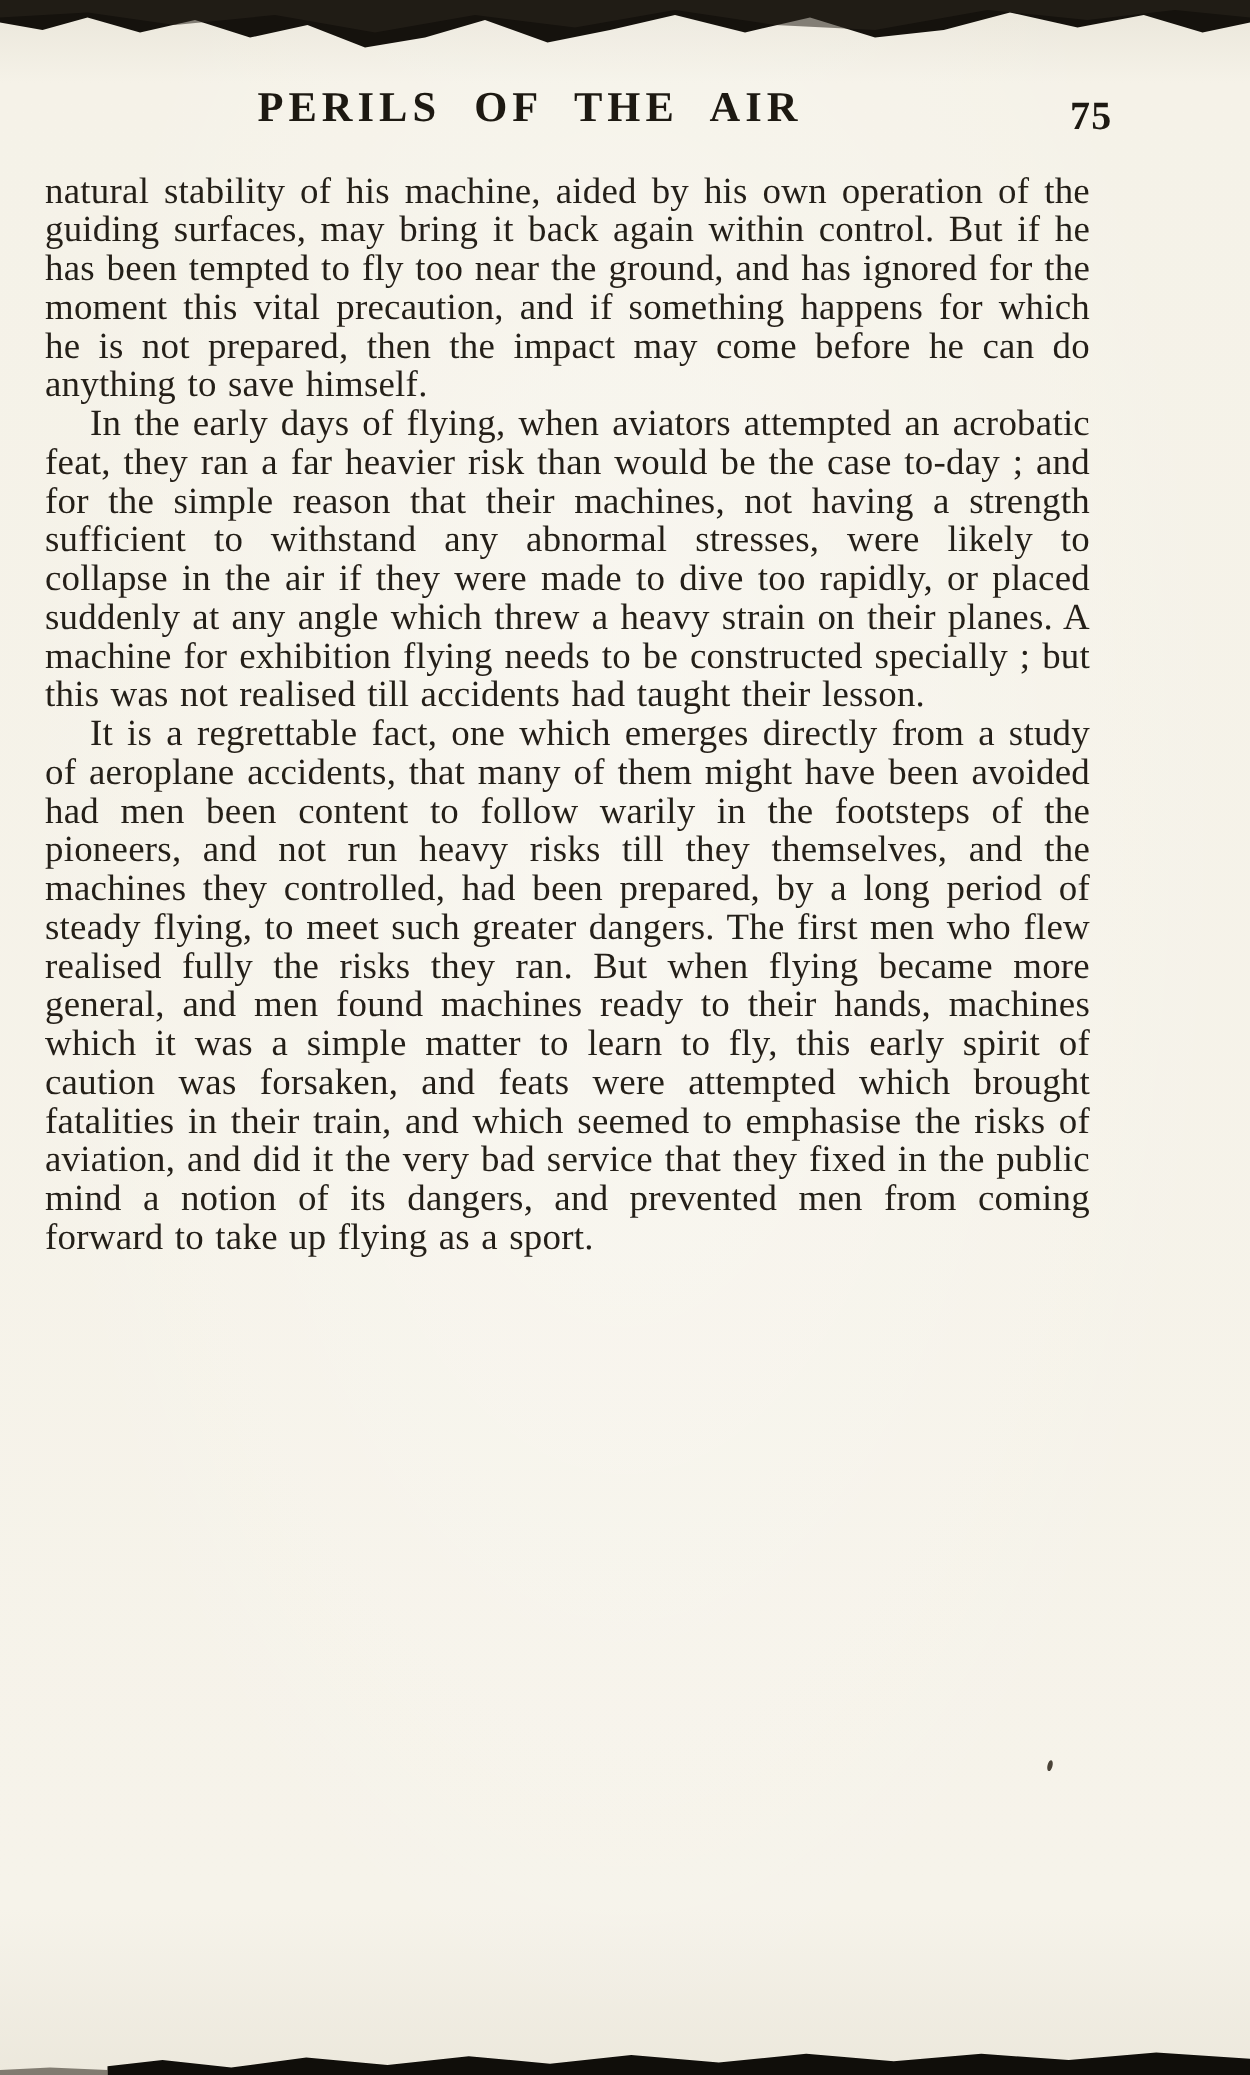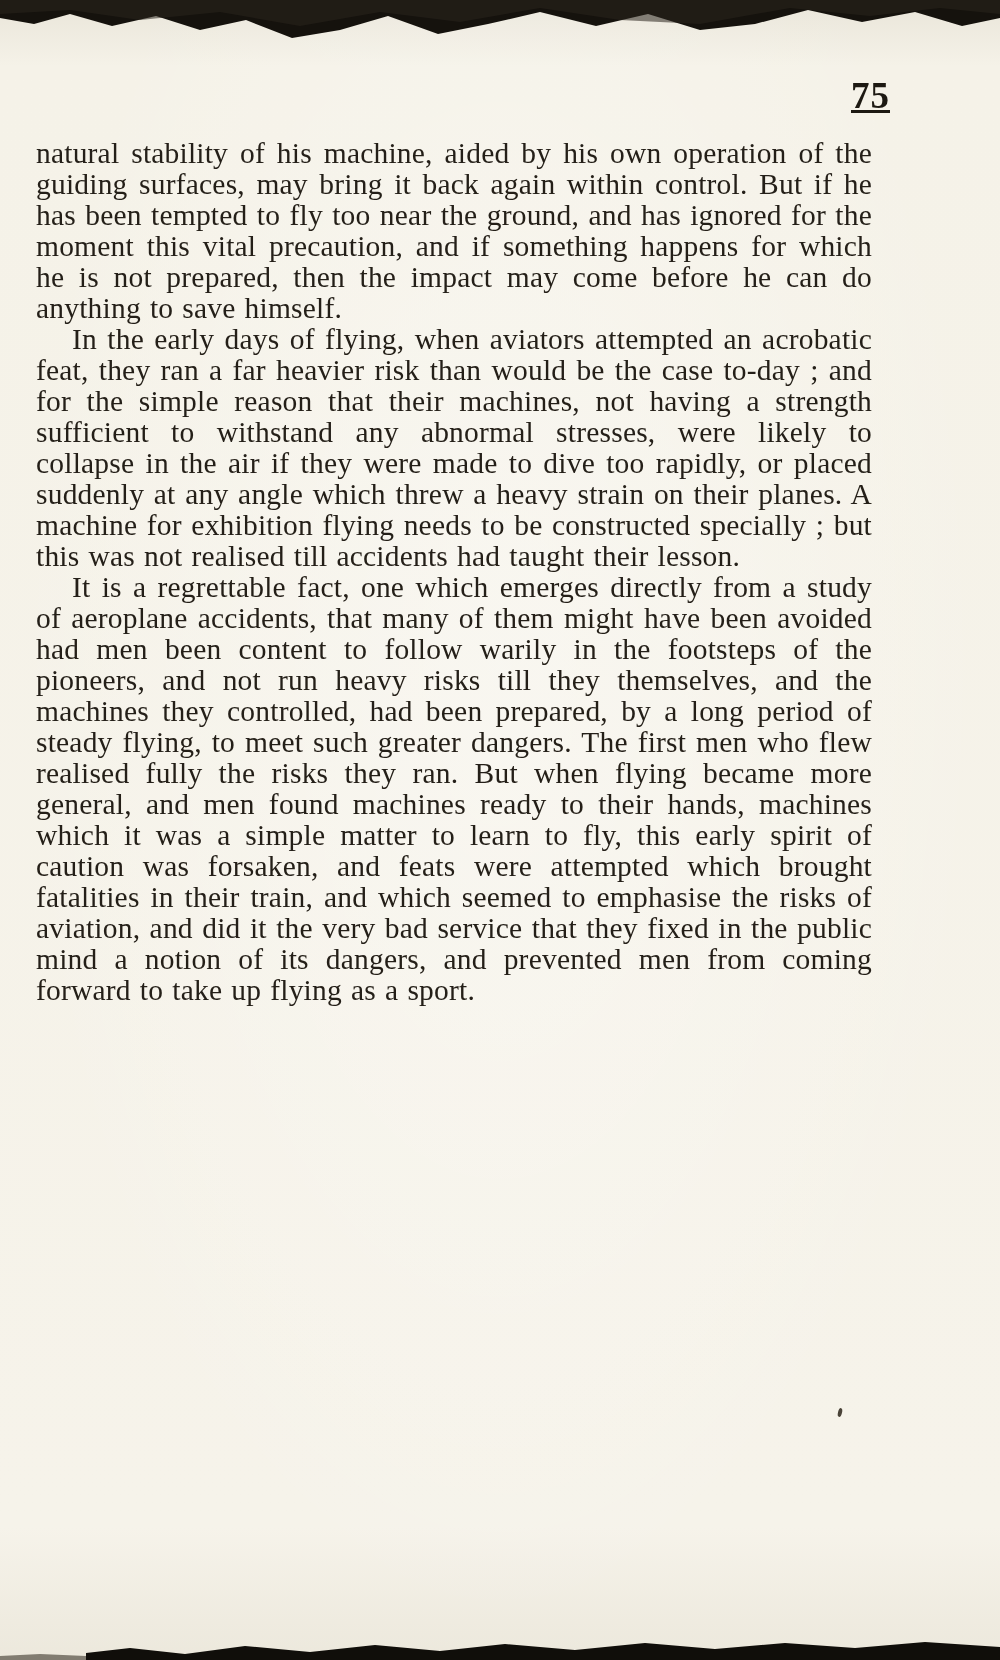--- a/index.html
+++ b/index.html
@@ -48,24 +48,23 @@
     letter-spacing: 4px;
     word-spacing: 14px;
     padding-right: 60px; 
     color: #1d1912;
   }
   .page-folio {
     position: absolute;
     right: -18px;
     top: 6px;
     font-weight: bold;
-    font-size: 37px;
+    font-size: 32px;
     letter-spacing: 1px;
     color: #1d1912;
-    text-decoration: underline;
   }
 
   .body-text p {
     font-size: 29.5px;
     line-height: 31px;
     text-align: justify;
     letter-spacing: 0.2px;
     word-spacing: 1.5px;
     color: #241f18;
   }
@@ -83,20 +82,21 @@
 <body>
 
 <svg class="scan-edge-top" viewBox="0 0 1000 48" preserveAspectRatio="none" aria-hidden="true">
   <path d="M0,0 L1000,0 L1000,18 L962,26 L915,12 L862,22 L808,10 L755,24 L700,30 L648,14 L596,26 L540,12 L488,24 L438,34 L388,16 L340,30 L292,38 L246,20 L200,30 L156,16 L112,26 L70,14 L34,24 L0,18 Z" fill="#15120d"></path>
   <path d="M0,14 L70,10 L140,20 L220,12 L300,26 L380,12 L460,22 L540,8 L620,20 L700,24 L790,8 L870,16 L940,8 L1000,14 L1000,0 L0,0 Z" fill="#2a251d" opacity="0.55"></path>
 </svg>
 
 <div class="page-inner">
 
   <div class="page-header">
+    <span class="page-title">PERILS OF THE AIR</span>
     <span class="page-folio">75</span>
   </div>
 
   <div class="body-text">
     <p>natural stability of his machine, aided by his own operation of the guiding surfaces, may bring it back again within control.  But if he has been tempted to fly too near the ground, and has ignored for the moment this vital precaution, and if something happens for which he is not prepared, then the impact may come before he can do anything to save himself.</p>
     <p class="indent">In the early days of flying, when aviators attempted an acrobatic feat, they ran a far heavier risk than would be the case to-day ; and for the simple reason that their machines, not having a strength sufficient to withstand any abnormal stresses, were likely to collapse in the air if they were made to dive too rapidly, or placed suddenly at any angle which threw a heavy strain on their planes.  A machine for exhibition flying needs to be constructed specially ;  but this was not realised till accidents had taught their lesson.</p>
     <p class="indent">It is a regrettable fact, one which emerges directly from a study of aeroplane accidents, that many of them might have been avoided had men been content to follow warily in the footsteps of the pioneers, and not run heavy risks till they themselves, and the machines they controlled, had been prepared, by a long period of steady flying, to meet such greater dangers.  The first men who flew realised fully the risks they ran.  But when flying became more general, and men found machines ready to their hands, machines which it was a simple matter to learn to fly, this early spirit of caution was forsaken, and feats were attempted which brought fatalities in their train, and which seemed to emphasise the risks of aviation, and did it the very bad service that they fixed in the public mind a notion of its dangers, and prevented men from coming forward to take up flying as a sport.</p>
   </div>
 
 </div>

